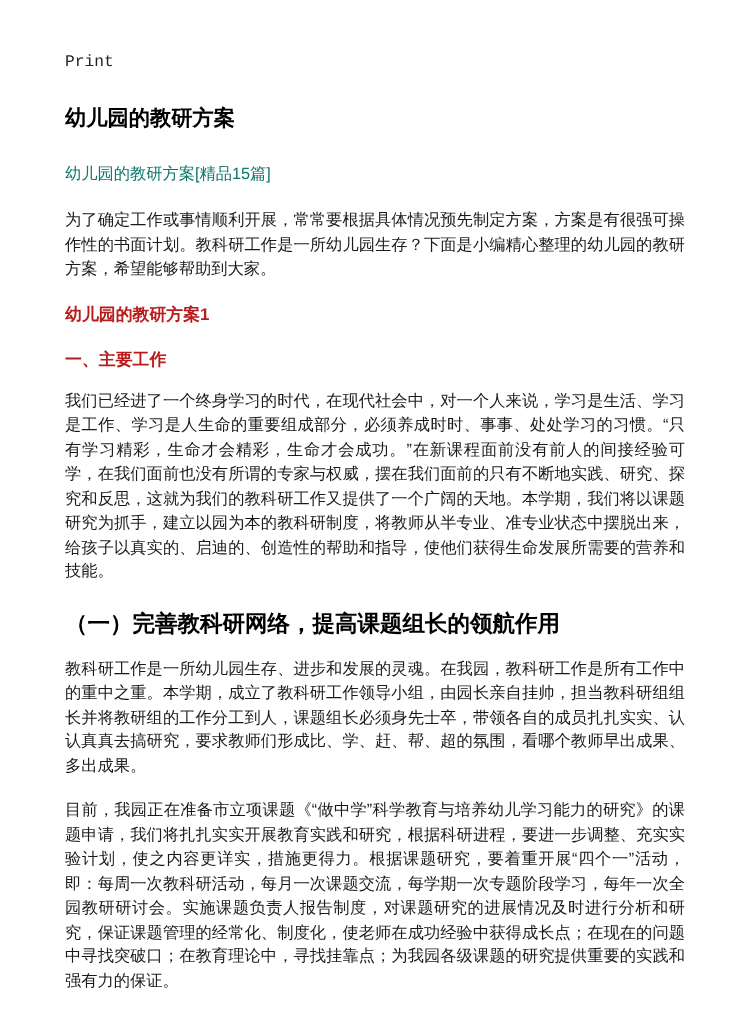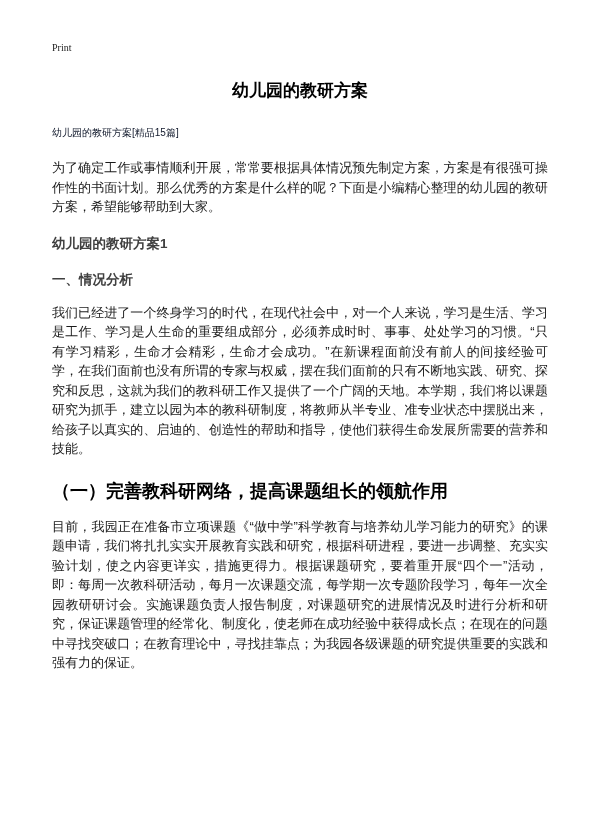--- a/index.html
+++ b/index.html
@@ -12,74 +12,74 @@
     width: 600px;
     min-height: 828px;
     margin: 0 auto;
     background: #ffffff;
     box-sizing: border-box;
     padding: 42px 52px 40px 52px;
     color: #1a1a1a;
     font-family: "Liberation Sans", sans-serif;
   }
   .print-label {
-    font-family: Liberation Serif, serif;
-    font-size: 10px;
+    font-family: Liberation Mono, monospace;
+    font-size: 13px;
     color: #222222;
     margin: 0 0 26px 0;
   }
   .doc-title {
-    text-align: center;
     font-size: 17px;
     font-weight: bold;
     color: #000000;
     margin: 0 0 24px 0;
   }
   .doc-subtitle {
-    font-size: 10px;
-    color: #0f172a;
+    font-size: 13px;
+    color: #0f766e;
     margin: 0 0 18px 0;
   }
   .paragraph {
     font-size: 13px;
     line-height: 1.5;
     text-align: justify;
     color: #1a1a1a;
     margin: 0 0 16px 0;
   }
   .heading {
     font-size: 13.5px;
     font-weight: bold;
-    color: #404040;
+    color: #b91c1c;
     margin: 18px 0 14px 0;
   }
   .heading-sub {
     font-size: 18px;
     font-weight: bold;
     color: #000000;
     margin: 20px 0 14px 0;
   }
 </style>
 </head>
 <body>
 
 <div class="page">
   <div class="print-label">Print</div>
 
   <h1 class="doc-title">幼儿园的教研方案</h1>
 
   <div class="doc-subtitle">幼儿园的教研方案[精品15篇]</div>
 
-  <p class="paragraph">为了确定工作或事情顺利开展，常常要根据具体情况预先制定方案，方案是有很强可操作性的书面计划。那么优秀的方案是什么样的呢？下面是小编精心整理的幼儿园的教研方案，希望能够帮助到大家。</p>
+  <p class="paragraph">为了确定工作或事情顺利开展，常常要根据具体情况预先制定方案，方案是有很强可操作性的书面计划。教科研工作是一所幼儿园生存？下面是小编精心整理的幼儿园的教研方案，希望能够帮助到大家。</p>
 
   <div class="heading">幼儿园的教研方案1</div>
 
-  <div class="heading">一、情况分析</div>
+  <div class="heading">一、主要工作</div>
 
   <p class="paragraph">我们已经进了一个终身学习的时代，在现代社会中，对一个人来说，学习是生活、学习是工作、学习是人生命的重要组成部分，必须养成时时、事事、处处学习的习惯。“只有学习精彩，生命才会精彩，生命才会成功。”在新课程面前没有前人的间接经验可学，在我们面前也没有所谓的专家与权威，摆在我们面前的只有不断地实践、研究、探究和反思，这就为我们的教科研工作又提供了一个广阔的天地。本学期，我们将以课题研究为抓手，建立以园为本的教科研制度，将教师从半专业、准专业状态中摆脱出来，给孩子以真实的、启迪的、创造性的帮助和指导，使他们获得生命发展所需要的营养和技能。</p>
 
 
   <div class="heading-sub">（一）完善教科研网络，提高课题组长的领航作用</div>
 
+  <p class="paragraph">教科研工作是一所幼儿园生存、进步和发展的灵魂。在我园，教科研工作是所有工作中的重中之重。本学期，成立了教科研工作领导小组，由园长亲自挂帅，担当教科研组组长并将教研组的工作分工到人，课题组长必须身先士卒，带领各自的成员扎扎实实、认认真真去搞研究，要求教师们形成比、学、赶、帮、超的氛围，看哪个教师早出成果、多出成果。</p>
 
 
   <p class="paragraph">目前，我园正在准备市立项课题《“做中学”科学教育与培养幼儿学习能力的研究》的课题申请，我们将扎扎实实开展教育实践和研究，根据科研进程，要进一步调整、充实实验计划，使之内容更详实，措施更得力。根据课题研究，要着重开展“四个一”活动，即：每周一次教科研活动，每月一次课题交流，每学期一次专题阶段学习，每年一次全园教研研讨会。实施课题负责人报告制度，对课题研究的进展情况及时进行分析和研究，保证课题管理的经常化、制度化，使老师在成功经验中获得成长点；在现在的问题中寻找突破口；在教育理论中，寻找挂靠点；为我园各级课题的研究提供重要的实践和强有力的保证。</p>
 </div>
 
 </body></html>

